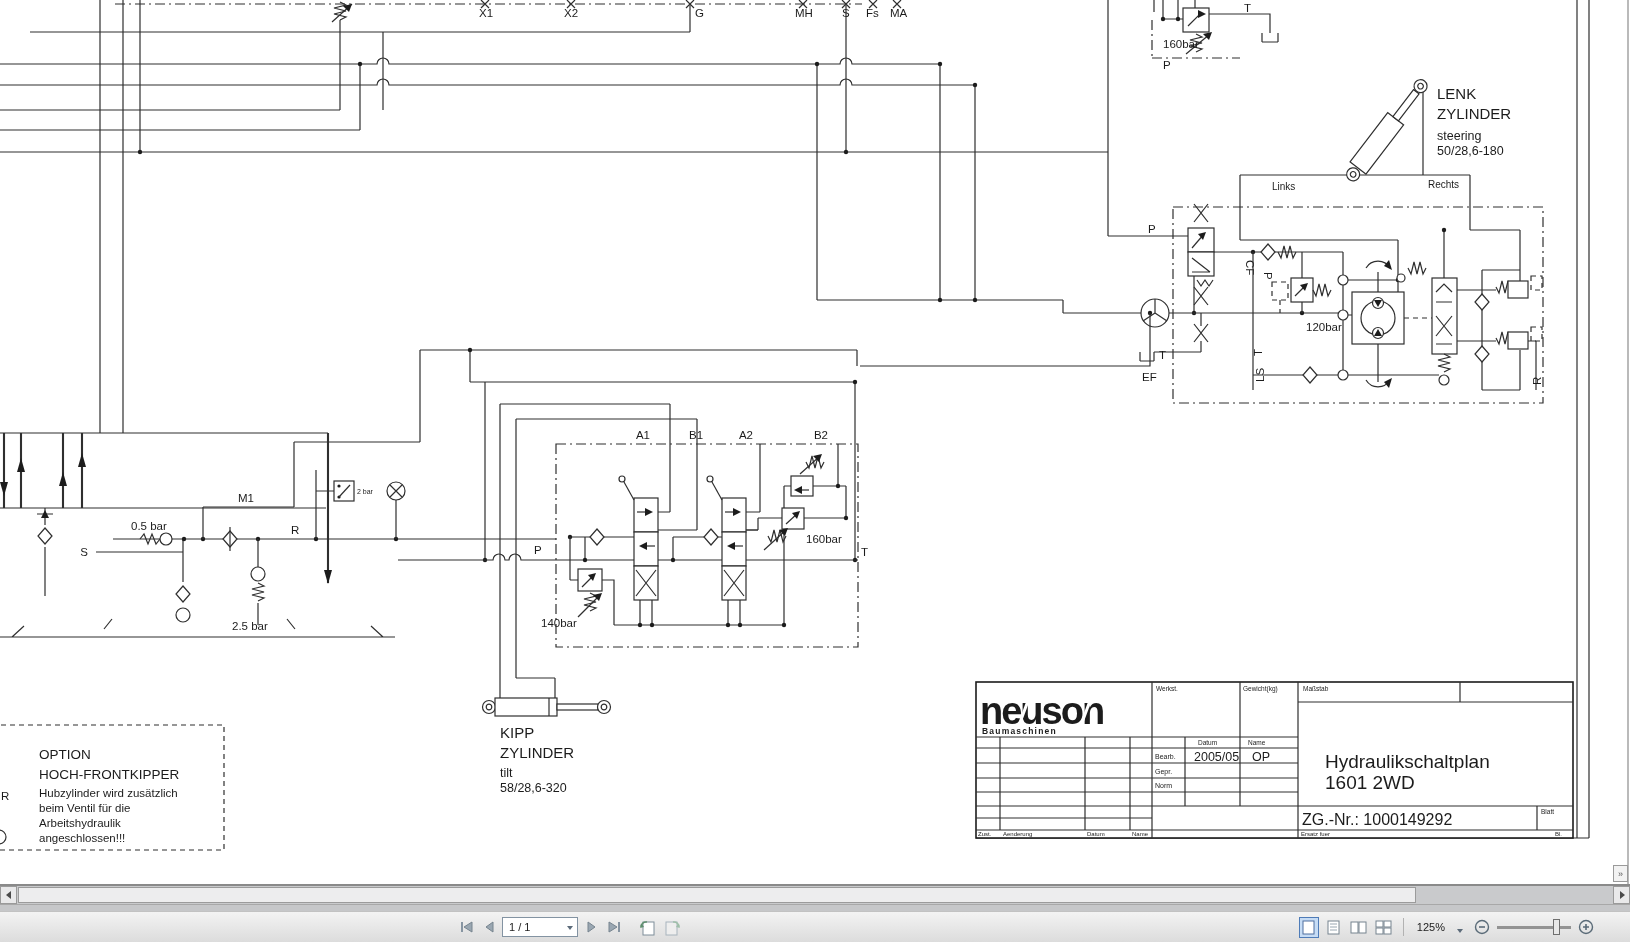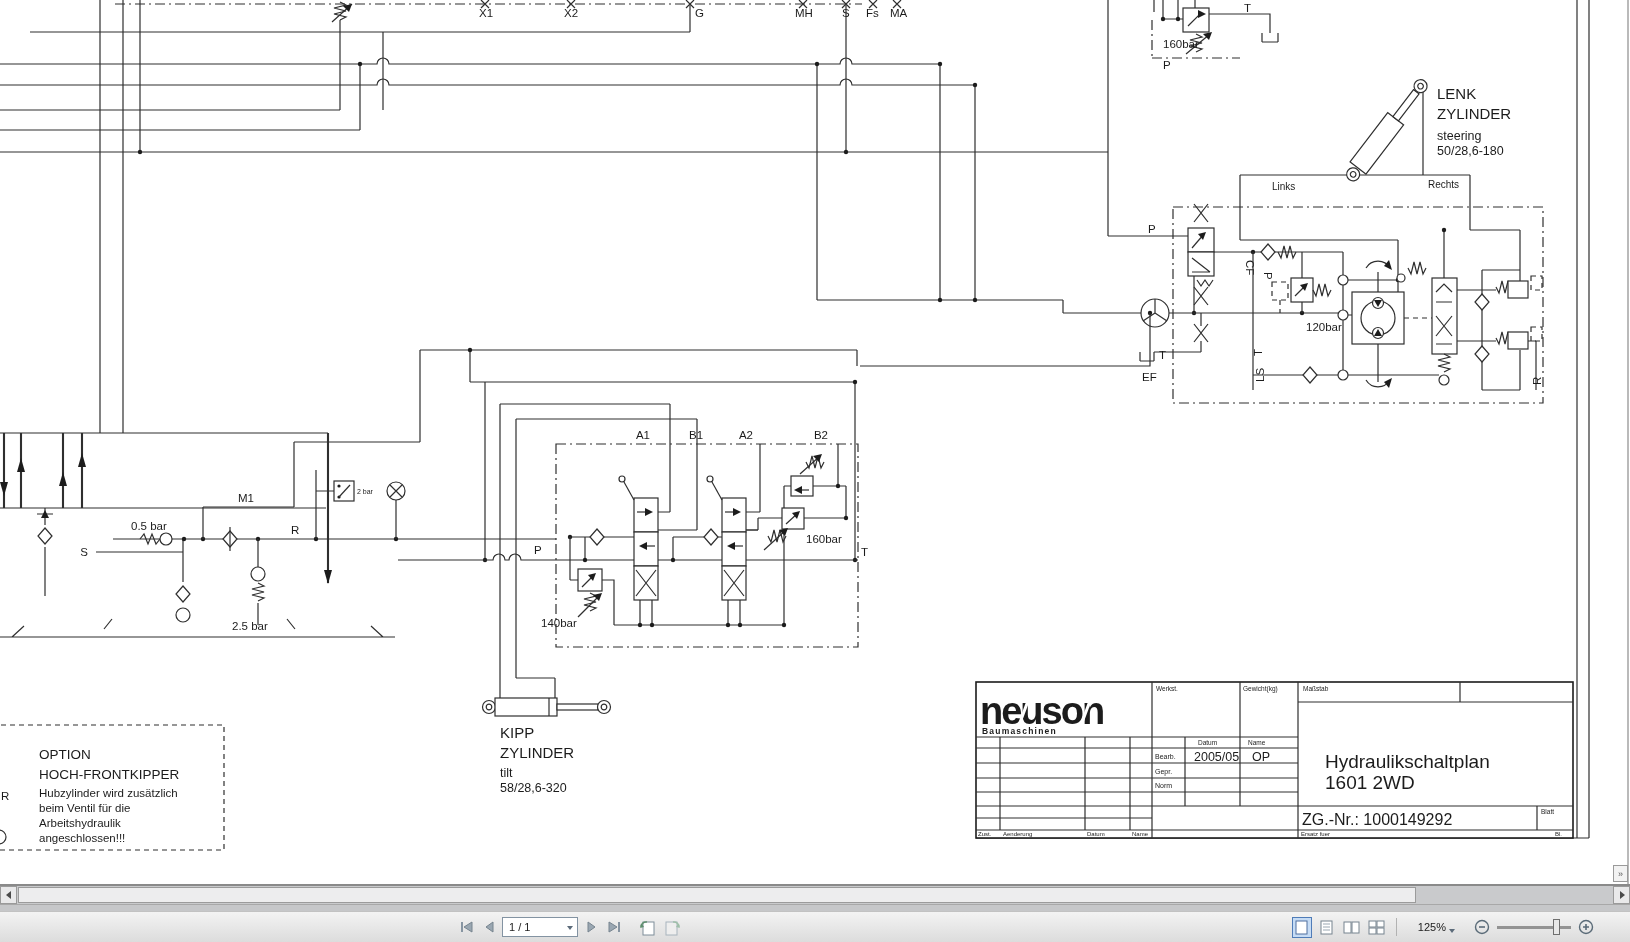--- a/index.html
+++ b/index.html
@@ -33,21 +33,21 @@
   .navcluster{position:absolute;left:456px;top:4px;display:flex;align-items:center;gap:3px;}
   .tbtn{width:20px;height:22px;display:flex;align-items:center;justify-content:center;background:transparent;border:none;padding:0;}
   .pagefield{width:76px;height:20px;background:#fff;border:1px solid #8393a2;box-sizing:border-box;
              display:flex;align-items:center;font-size:11px;color:#222;padding-left:6px;position:relative;}
   .pagefield .caret{position:absolute;right:4px;top:8px;width:0;height:0;border-left:3.5px solid transparent;
              border-right:3.5px solid transparent;border-top:4px solid #5c6b7a;}
   .viewicons{display:flex;gap:5px;margin-left:10px;}
   .rightcluster{position:absolute;right:34px;top:4px;display:flex;align-items:center;gap:5px;}
   .layicon{width:20px;height:21px;display:flex;align-items:center;justify-content:center;border:1px solid transparent;box-sizing:border-box;}
   .layicon.active{background:#c6dcf5;border:1px solid #4f7cb8;}
-  .zoomtxt{font-size:11px;color:#222;display:flex;align-items:flex-end;gap:3px;margin:0 12px;}
+  .zoomtxt{font-size:11px;color:#222;display:flex;align-items:flex-end;gap:12px;margin:0 4px;}
   .zoomtxt .caret{width:0;height:0;border-left:3.5px solid transparent;border-right:3.5px solid transparent;border-top:4px solid #5c6b7a;}
   .vsep{width:1px;height:18px;background:#b2b2b2;margin:0 4px;}
   .slider{position:relative;width:74px;height:20px;}
   .slider .track{position:absolute;left:0;right:0;top:9px;height:3px;background:#939393;}
   .slider .thumb{position:absolute;left:56px;top:2px;width:7px;height:16px;background:#e8e8e8;border:1px solid #6f6f6f;box-sizing:border-box;}
   .cornerbtn{position:absolute;right:2px;top:865px;width:15px;height:17px;background:#f2f2f2;border:1px solid #9a9a9a;
              box-sizing:border-box;font-size:9px;color:#555;display:flex;align-items:center;justify-content:center;}
 </style>
 </head>
 <body>

